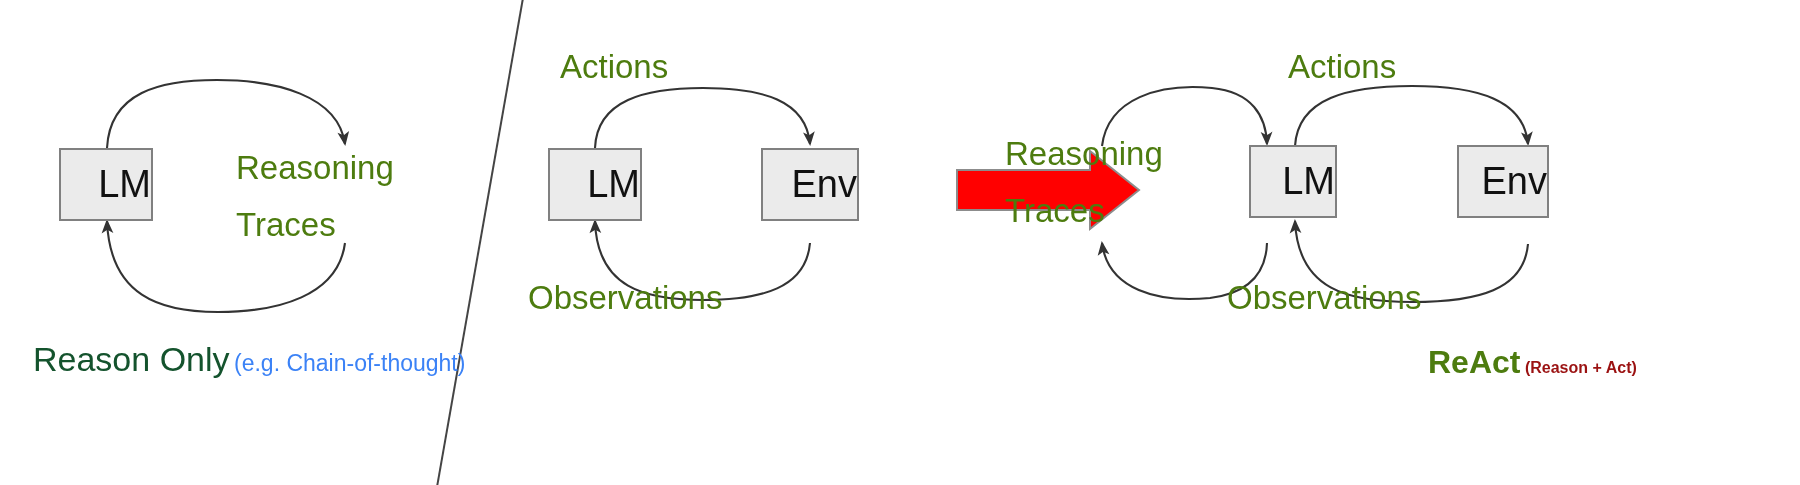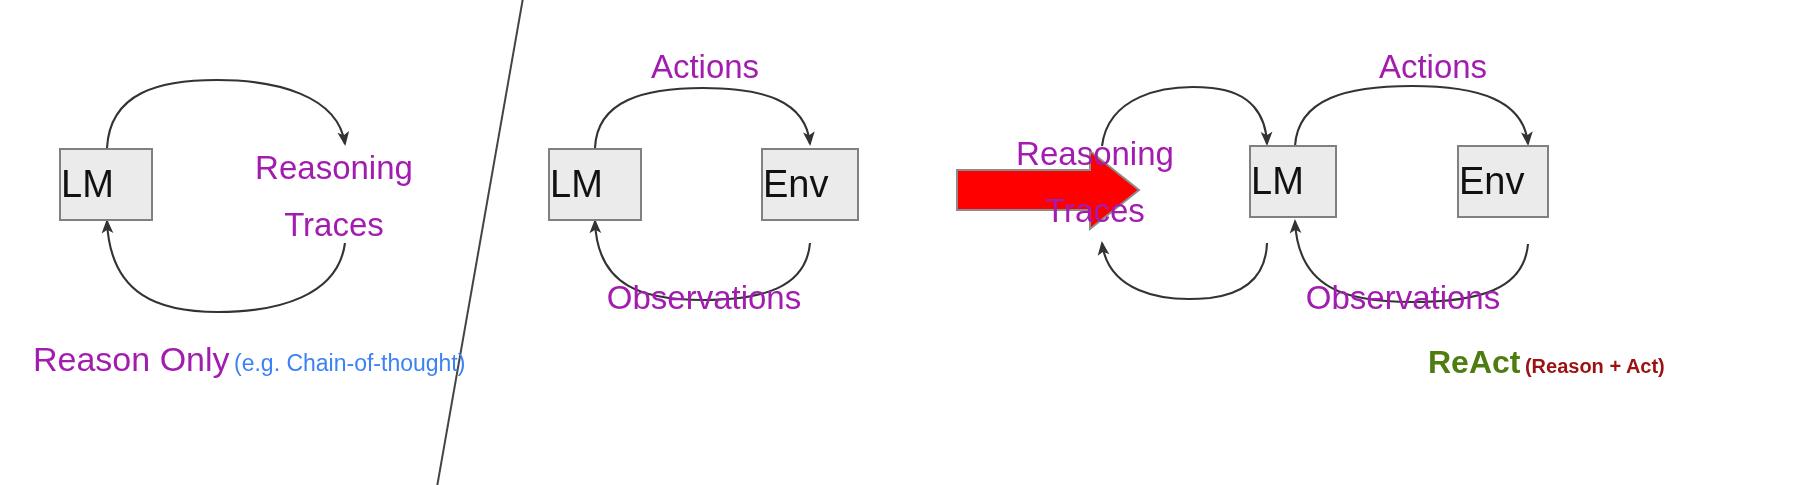--- a/index.html
+++ b/index.html
@@ -24,57 +24,56 @@
     width: 1800px;
     height: 485px;
   }
   .node-box {
     position: absolute;
     background: #EBEBEB;
     border: 2px solid #808080;
     box-sizing: border-box;
     display: flex;
     align-items: center;
-    justify-content: flex-start;
+    justify-content: flex-end;
     font-size: 38px;
     color: #111111;
     font-family: "Liberation Sans", sans-serif;
     letter-spacing: 0px;
   }
   .edge-label {
     position: absolute;
     font-size: 33px;
-    color: #a21caf;
+    color: #4d7c0f;
     font-family: "Liberation Sans", sans-serif;
     white-space: nowrap;
-    text-align: center;
   }
   .edge-label.two-line {
     line-height: 1.72;
   }
   .caption {
     position: absolute;
     white-space: nowrap;
     font-family: "Liberation Sans", sans-serif;
   }
   .caption .cap-main {
     font-size: 34px;
-    color: #a21caf;
+    color: #14532d;
   }
   .caption .cap-sub {
     font-size: 23px;
     color: #3b82f6;
   }
   .caption.react .cap-main {
     font-size: 32px;
     color: #4d7c0f;
     font-weight: bold;
   }
   .caption.react .cap-sub {
-    font-size: 20px;
+    font-size: 16px;
     color: #9B1212;
     font-weight: bold;
   }
   .spell {
     position: relative;
     display: inline-block;
   }
   .spell::after {
     content: "";
     position: absolute;

